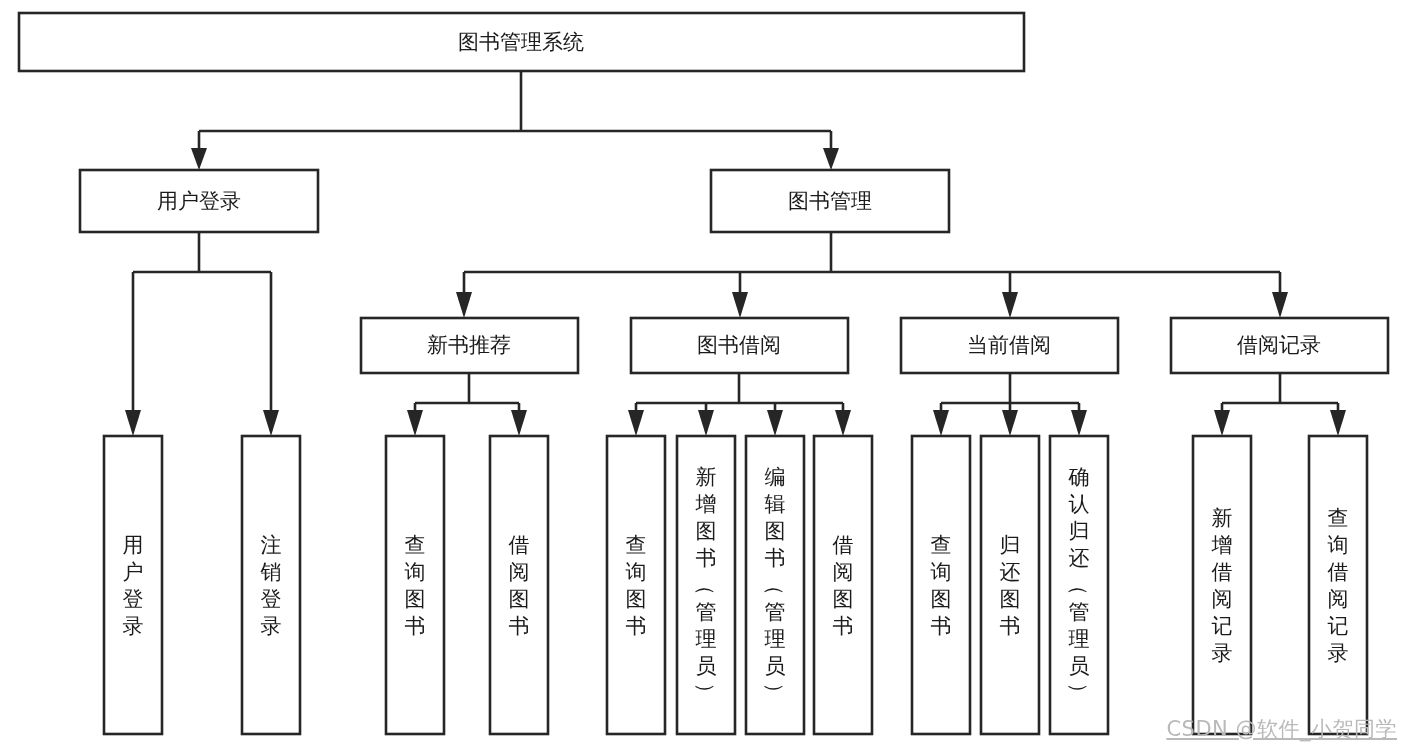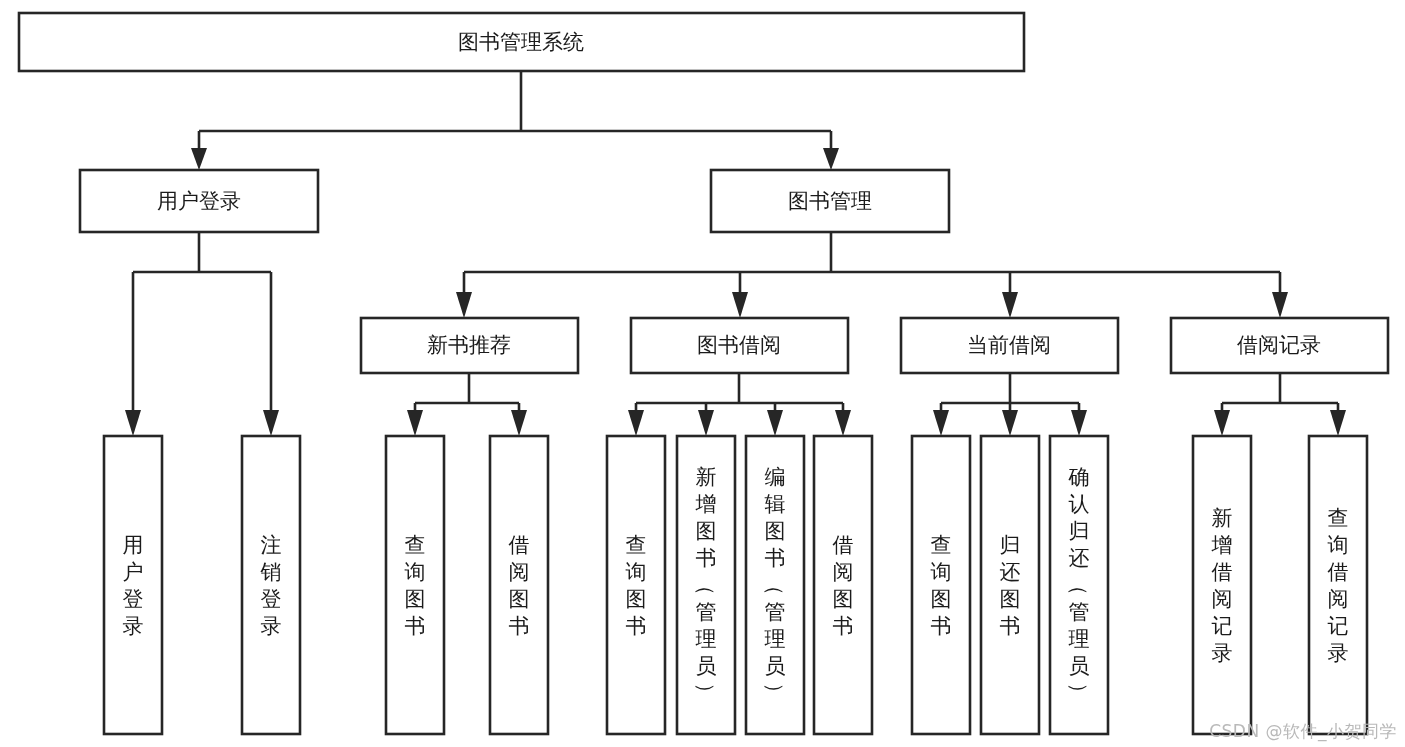--- a/index.html
+++ b/index.html
@@ -52,24 +52,25 @@
   }
   .arrow-head {
     fill: #262626;
     stroke: none;
   }
   .watermark {
     position: absolute;
     right: 8px;
     bottom: 4px;
     font-family: "DejaVu Sans", "Liberation Sans", sans-serif;
-    font-size: 17px;
+    font-size: 21px;
     color: #b9b9b9;
     white-space: nowrap;
     letter-spacing: 0.5px;
+    text-decoration: underline;
   }
 </style>
 </head>
 <body>
 
 <div id="diagram-root">
 
   <svg class="flow" viewBox="0 0 1405 747" xmlns="http://www.w3.org/2000/svg">
 
     <g>

